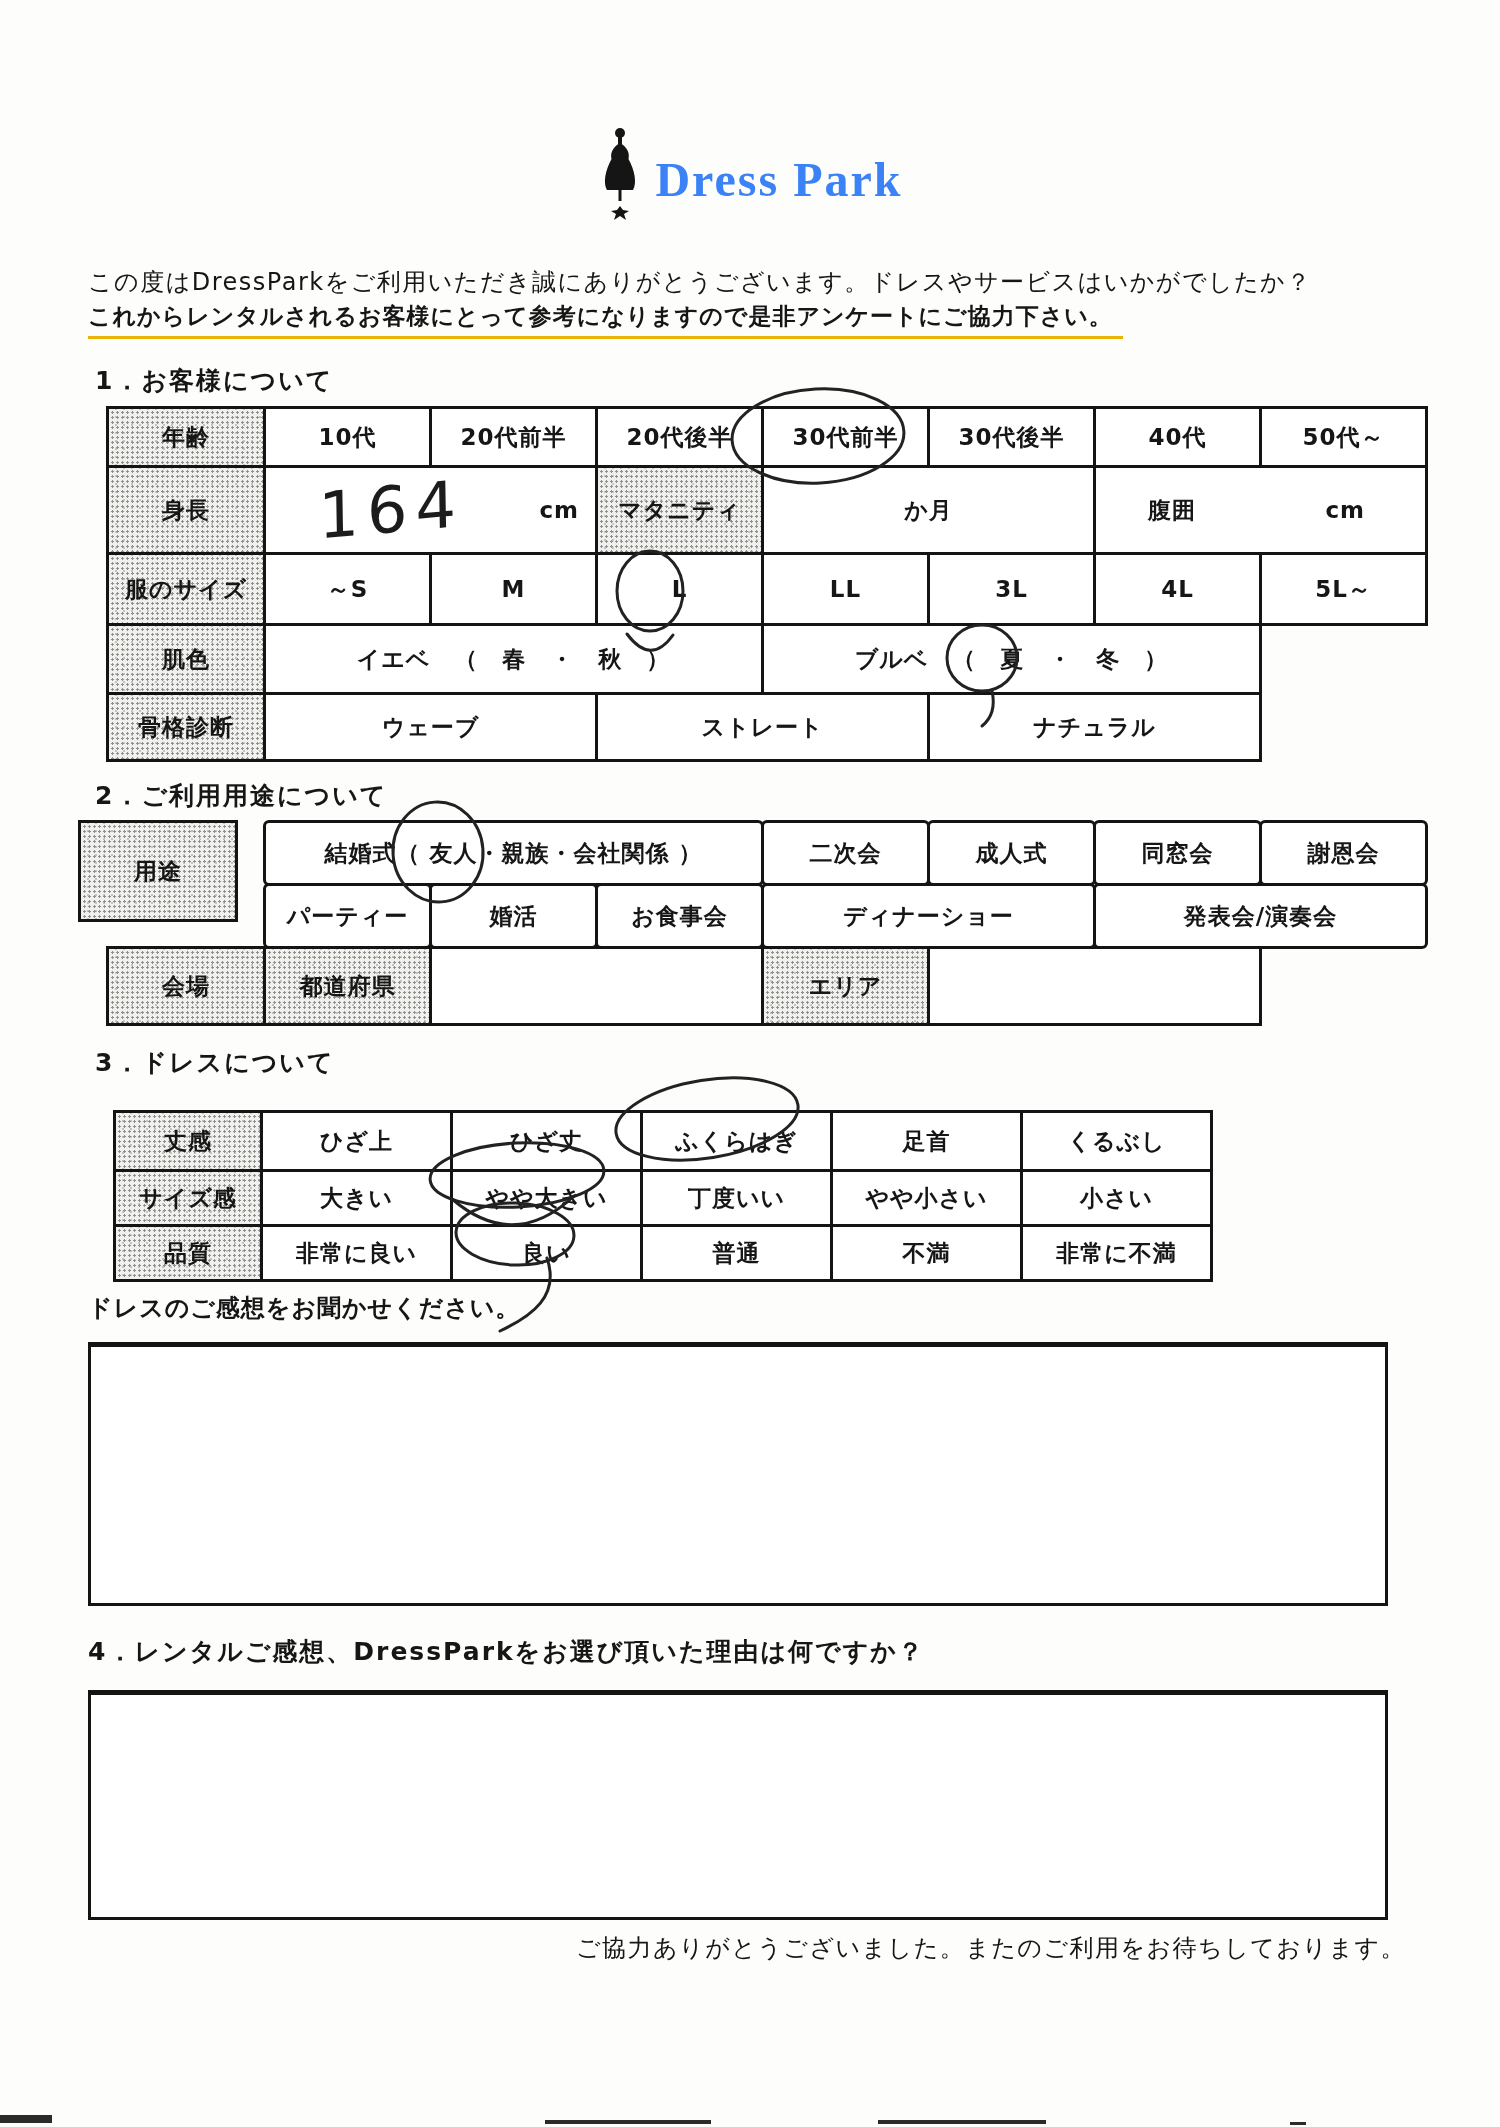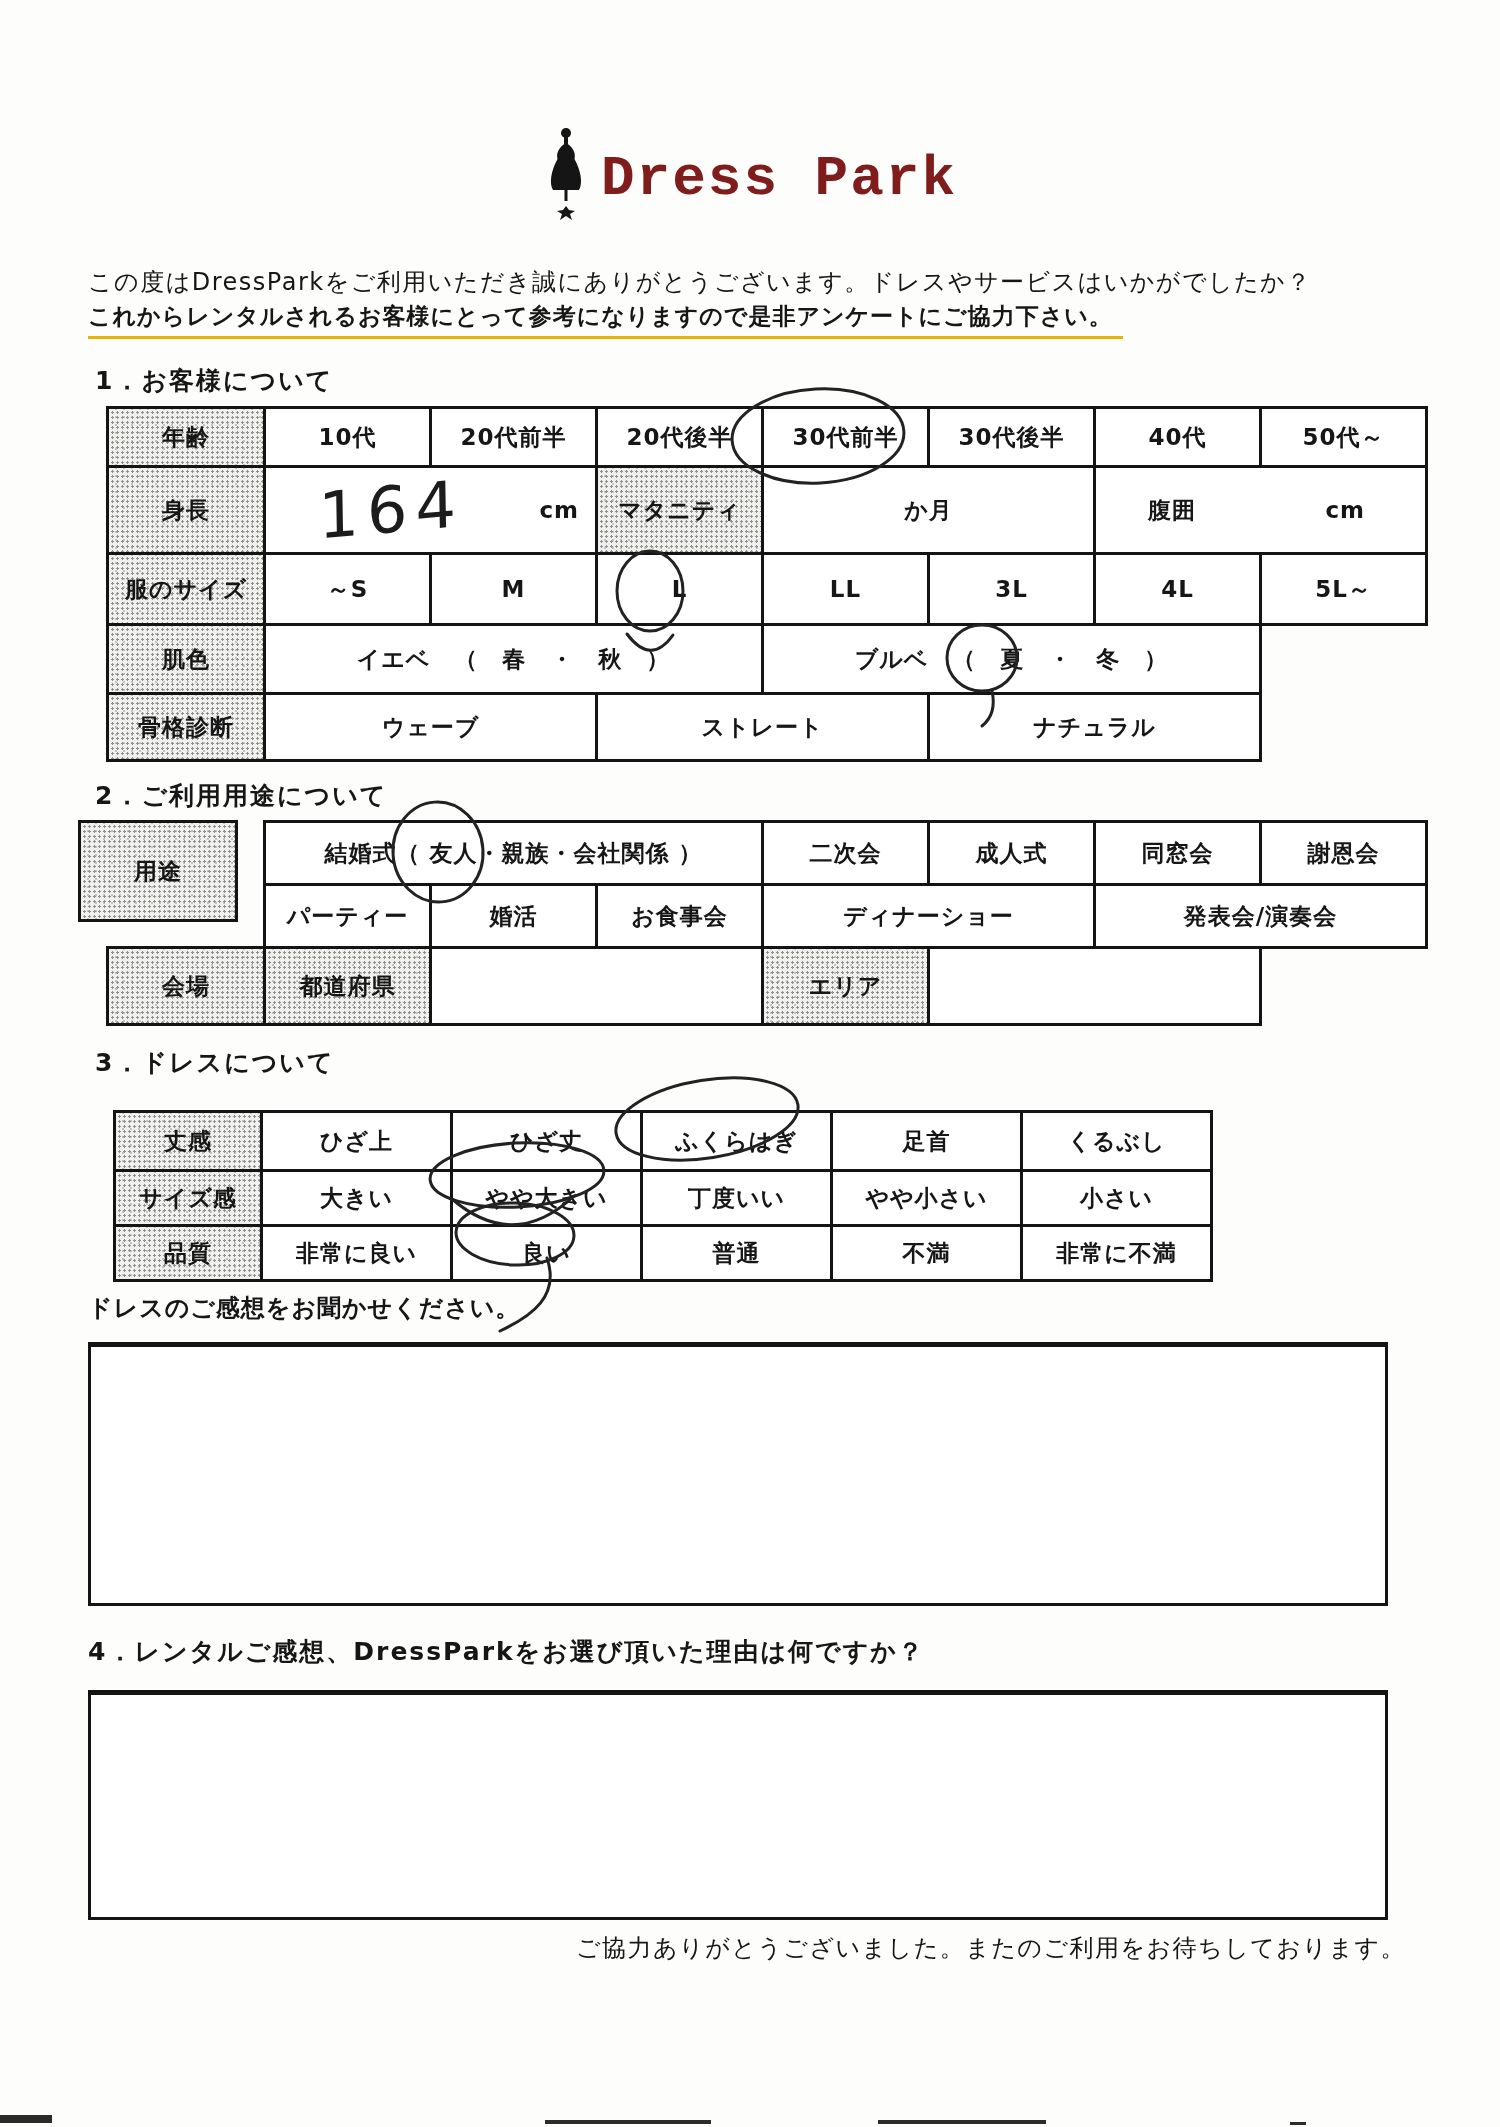--- a/index.html
+++ b/index.html
@@ -2,22 +2,22 @@
 <html><head>
 <meta charset="utf-8">
 <style>
   html,body{margin:0;padding:0;background:#fff;}
   .page{position:relative;width:1500px;height:2127px;background:#fdfdfc;
         font-family:"DejaVu Sans","Liberation Sans",sans-serif;color:#161616;overflow:hidden;}
   .abs{position:absolute;}
 
   
   .logo{top:126px;left:0;width:100%;display:flex;justify-content:center;align-items:center;gap:12px;}
-  .brand{font-family:Liberation Mono, monospace;font-size:56px;font-weight:bold;
-         letter-spacing:2px;color:#7f1d1d;}
+  .brand{font-family:Liberation Serif, serif;font-size:48px;font-weight:bold;
+         letter-spacing:2px;color:#3b82f6;}
 
   
   .intro1{left:88px;top:266px;font-size:24px;letter-spacing:1.5px;white-space:nowrap;}
   .intro2{left:88px;top:301px;font-size:23px;font-weight:bold;letter-spacing:1px;white-space:nowrap;
           border-bottom:3px solid #eab308;padding:0 10px 4px 0;}
 
   .sec-h{font-size:25px;font-weight:bold;letter-spacing:2px;white-space:nowrap;}
   #h1{left:95px;top:364px;} #h2{left:95px;top:779px;} #h3{left:95px;top:1046px;}
   #h4{left:88px;top:1635px;}
   .comment-label{left:88px;top:1292px;font-size:24px;font-weight:bold;letter-spacing:1px;white-space:nowrap;}
@@ -28,21 +28,21 @@
   .mt{margin-top:-3px;}
   .cell{box-sizing:border-box;border:3px solid #141414;display:flex;align-items:center;justify-content:center;
         font-size:23px;font-weight:bold;background:#fff;letter-spacing:1px;white-space:nowrap;}
   .cell + .cell{margin-left:-3px;}
   .ml{margin-left:-3px;}
   .shade{background-color:#f0f0ee;
          background-image:radial-gradient(#8f8f8b 1px,transparent 1.2px),radial-gradient(#c3c3bf 1px,transparent 1.2px);
          background-size:5px 5px,8px 8px;background-position:1px 1px,3px 4px;}
   .c150{width:150px;} .c160{width:160px;} .c169{width:169px;} .c193{width:193px;}
   .c335{width:335px;} .c501{width:501px;}
-  .h58{height:58px;} .h62{height:62px;} .h66{height:66px;} .h70{height:70px;}
+  .h58{height:58px;} .h62{height:62px;} .h66{height:66px;border-radius:6px;} .h70{height:70px;}
   .h72{height:72px;} .h74{height:74px;} .h80{height:80px;} .h90{height:90px;} .h129{height:102px;}
 
   .hw{font-size:64px;font-weight:400;letter-spacing:8px;color:#1c1c1c;
       transform:rotate(-5deg) skewX(-4deg);line-height:1;}
   .cell-height{justify-content:space-between;padding:0 16px 0 52px;}
   .cell-waist{justify-content:space-between;padding:0 60px 0 52px;}
 
   .box{position:absolute;border:3px solid #141414;border-top-width:5px;background:#fff;}
   #box1{left:88px;top:1342px;width:1294px;height:256px;}
   #box2{left:88px;top:1690px;width:1294px;height:222px;}

